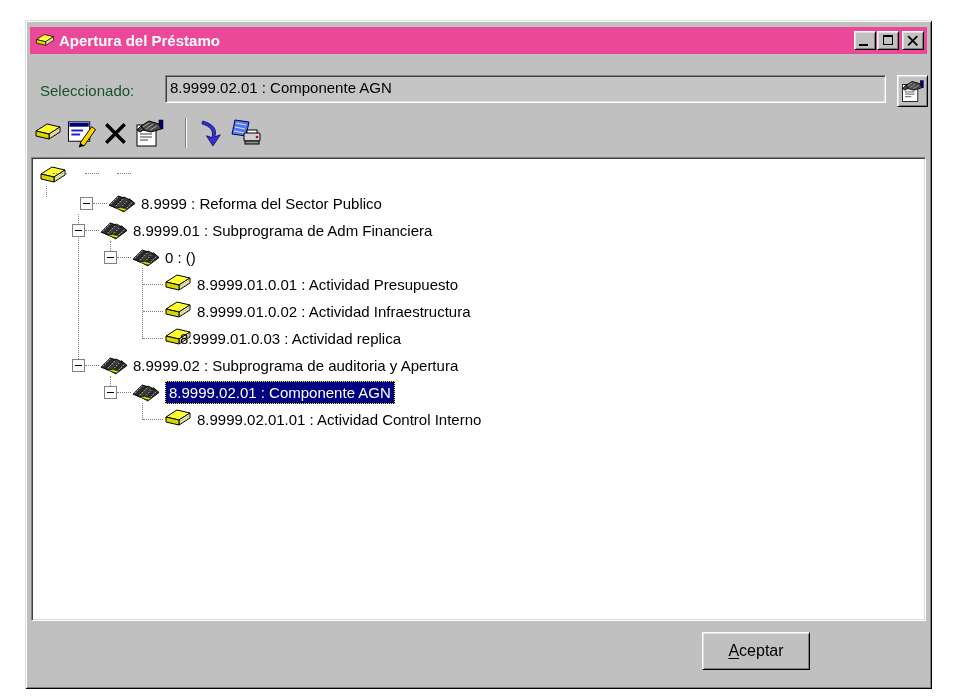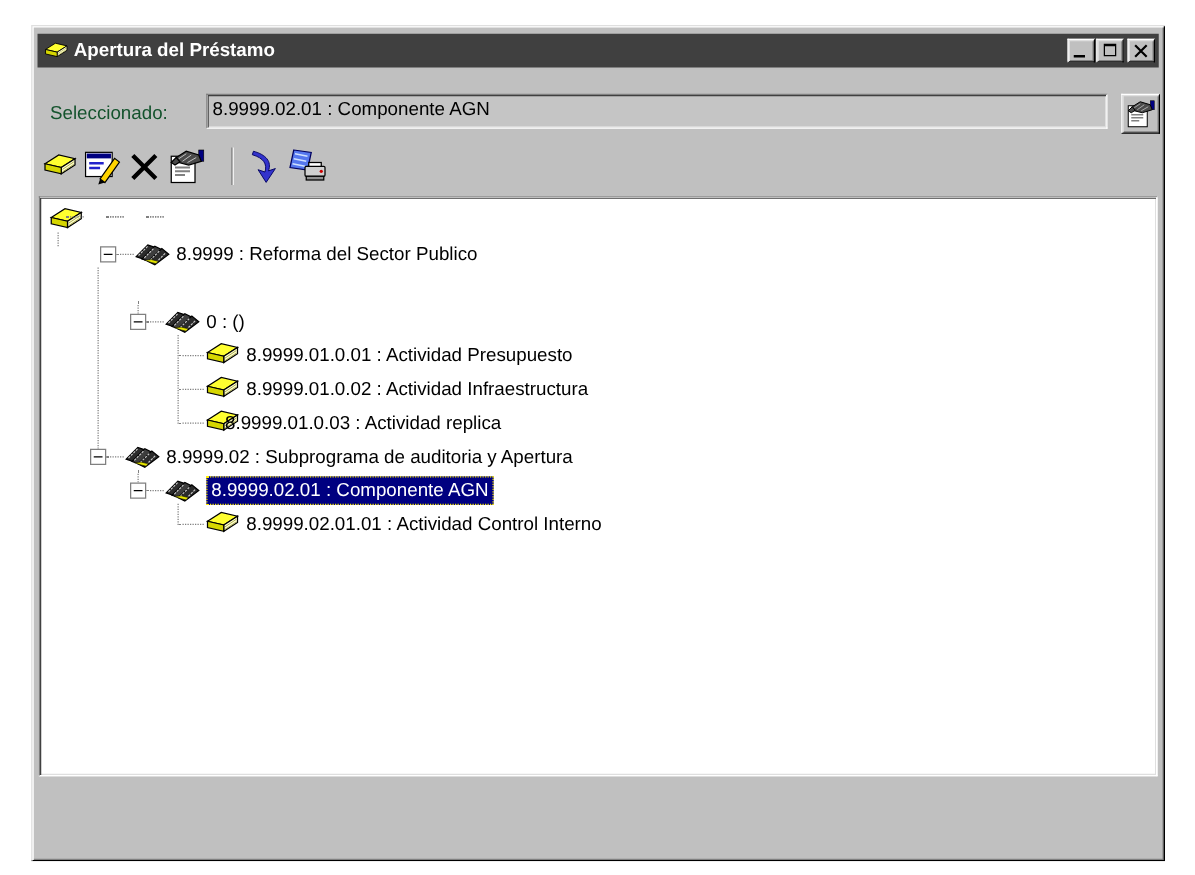--- a/index.html
+++ b/index.html
@@ -2,21 +2,21 @@
 <html><head>
 <meta charset="utf-8">
 <style>
   html,body{margin:0;padding:0;background:#fff;width:956px;height:700px;overflow:hidden;
     font-family:"Liberation Sans","DejaVu Sans",sans-serif;}
   *{box-sizing:border-box;}
   .window{position:absolute;left:25px;top:20px;width:907px;height:669px;background:#c0c0c0;
     box-shadow: inset 1px 1px 0 #dfdfdf, inset -1px -1px 0 #000,
                 inset 2px 2px 0 #fff, inset -2px -2px 0 #808080;}
   
-  .titlebar{position:absolute;left:5px;top:7px;width:897px;height:27px;background:#404040;
+  .titlebar{position:absolute;left:5px;top:7px;width:897px;height:27px;background:#ec4899;
     display:flex;align-items:center;padding:0 3px;}
   .titlebar .t-icon{width:20px;height:16px;margin:0 4px 0 2px;flex:0 0 auto;}
   .titlebar .t-text{color:#fff;font-size:15px;font-weight:bold;flex:1 1 auto;
     white-space:nowrap;overflow:hidden;}
   .winbtn{width:22px;height:19px;background:#c0c0c0;position:relative;flex:0 0 auto;
     border:1px solid;border-color:#fff #000 #000 #fff;
     box-shadow:inset 1px 1px 0 #dfdfdf, inset -1px -1px 0 #808080;}
   .winbtn + .winbtn{margin-left:1px;}
   .winbtn.close{margin-left:3px;}
   .glyph-min{position:absolute;left:4px;bottom:3px;width:9px;height:2px;background:#000;}
@@ -198,20 +198,28 @@
         <div class="tl-h" style="left: 19px; top: 13px; width: 14px;"></div>
         <div class="tree-row" style="top: 30px; margin-left: 40px;">
           <div class="tl-h" style="left: 19px; top: 13px; width: 14px;"></div>
           <div class="expander" style="left: 6px; top: 7px;"></div>
           <svg class="node-icon" viewBox="0 0 30 23" style="left: 34px; top: 2px;">
             <use href="#i-books"></use>
           </svg>
           <span class="lbl" style="left: 67px;">8.9999 : Reforma del Sector Publico</span>
         </div>
         <div class="tl-h" style="left: 51px; top: 13px; width: 14px;"></div>
+        <div class="tree-row" style="top: 57px;">
+          <div class="tl-h" style="left: 51px; top: 13px; width: 14px;"></div>
+          <div class="expander" style="left: 38px; top: 7px;"></div>
+          <svg class="node-icon" viewBox="0 0 30 23" style="left: 66px; top: 2px;">
+            <use href="#i-books"></use>
+          </svg>
+          <span class="lbl" style="left: 99px;">8.9999.01 : Subprograma de Adm Financiera</span>
+        </div>
         <div class="tl-h" style="left: 83px; top: 13px; width: 14px;"></div>
         <div class="tree-row" style="top: 84px;">
           <div class="tl-h" style="left: 83px; top: 13px; width: 14px;"></div>
           <div class="expander" style="left: 70px; top: 7px;"></div>
           <svg class="node-icon" viewBox="0 0 30 23" style="left: 98px; top: 2px;">
             <use href="#i-books"></use>
           </svg>
           <span class="lbl" style="left: 131px;">0 : ()</span>
         </div>
         <div class="tree-row" style="top: 111px;">
@@ -252,13 +260,14 @@
         </div>
         <div class="tree-row" style="top: 246px;">
           <svg class="node-icon" viewBox="0 0 28 22" style="left: 130px; top: 2px;">
             <use href="#i-book"></use>
           </svg>
           <span class="lbl" style="left: 163px;">8.9999.02.01.01 : Actividad Control Interno</span>
         </div>
       </div>
   </div>
 
+  <button class="dlg-btn" id="btn-accept"><u>A</u>ceptar</button>
 </div>
 
 </body></html>

